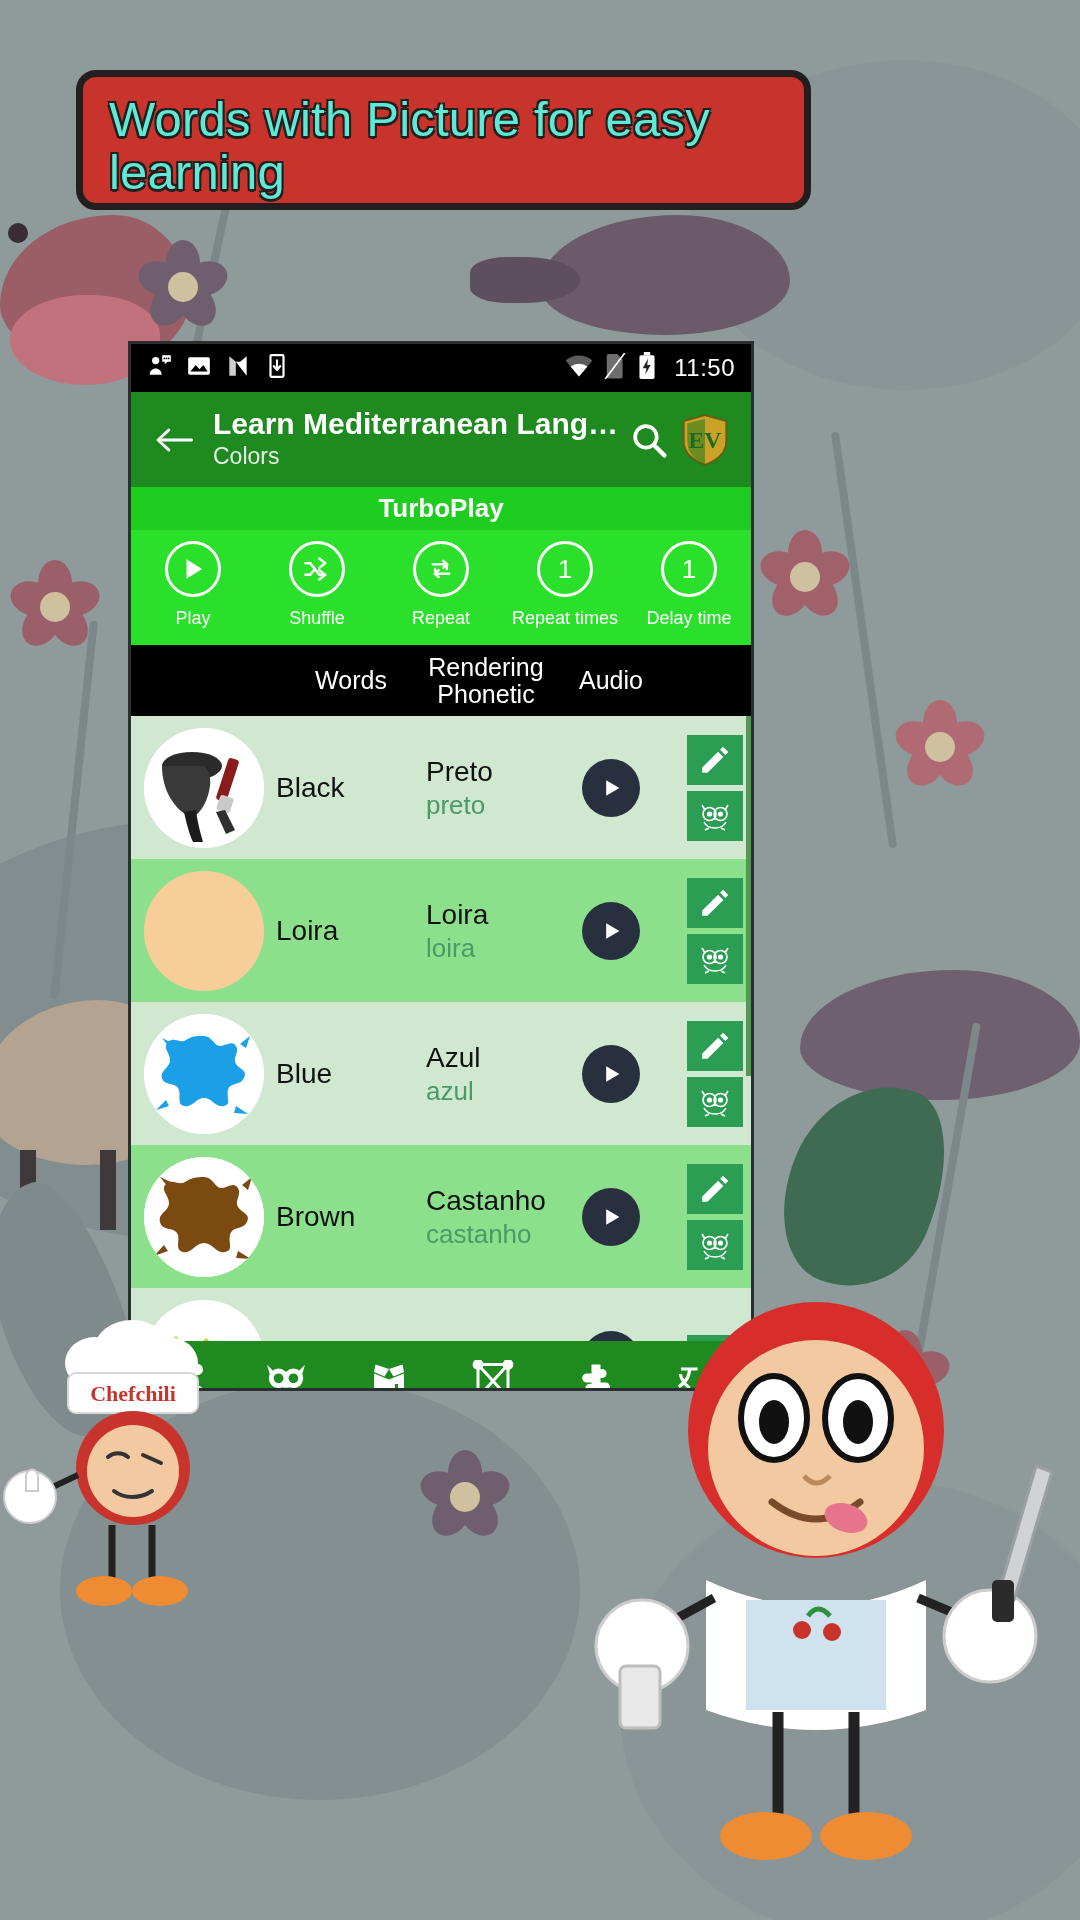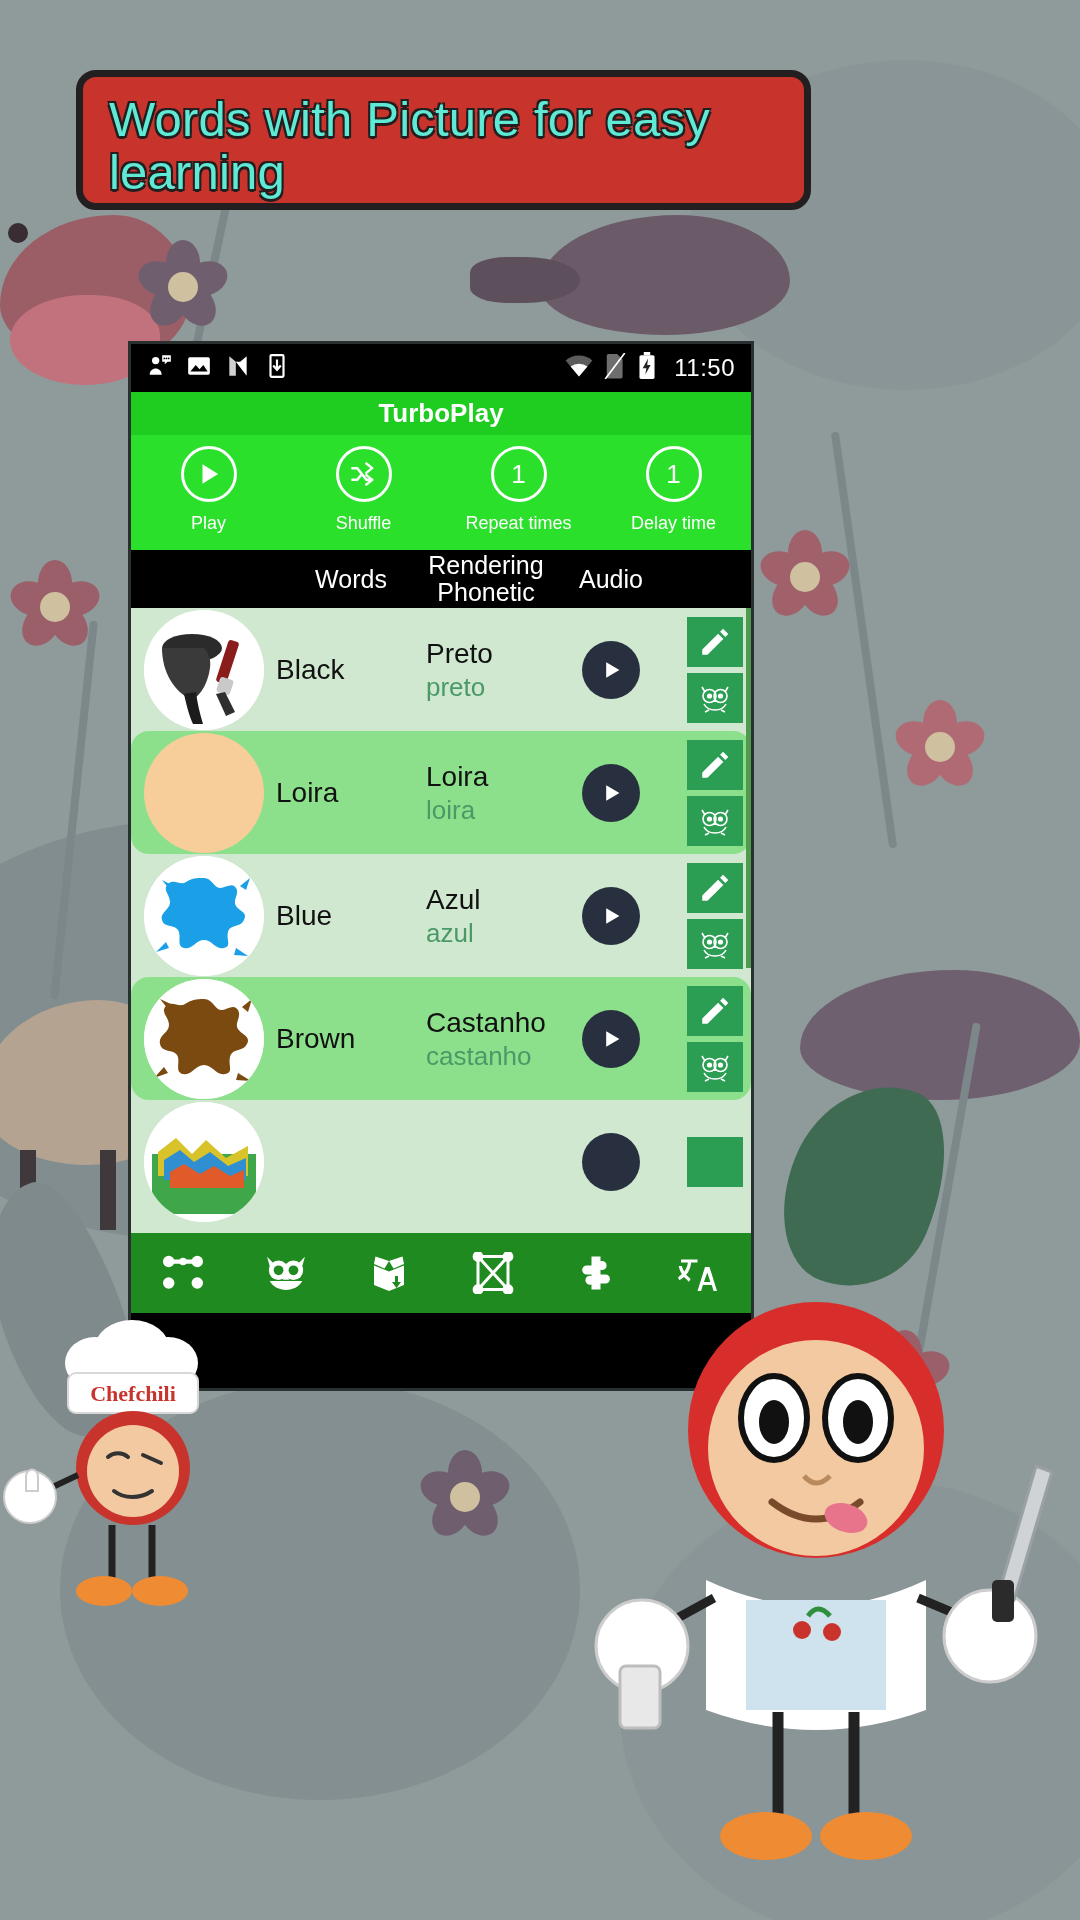--- a/index.html
+++ b/index.html
@@ -61,31 +61,31 @@
   #turbotitle { background: #1fcc20; height: 43px; display: flex; align-items: center;
     justify-content: center; color: #fff; font-size: 26px; font-weight: bold; }
   #turbobar { background: #2ae02b; height: 115px; display: flex; align-items: flex-start; }
   .tpitem { flex: 1 1 0; display: flex; flex-direction: column; align-items: center; padding-top: 11px; }
   .tpcirc { width: 56px; height: 56px; border-radius: 50%; border: 3px solid #fff;
     display: flex; align-items: center; justify-content: center; color: #fff;
     font-size: 26px; }
   .tplabel { margin-top: 11px; color: #fff; font-size: 18px; white-space: nowrap; }
 
   
-  #colhead { background: #000; height: 58px; display: flex; align-items: center; }
+  #colhead { background: #000; height: 71px; display: flex; align-items: center; }
   #colhead .c { color: #fff; text-align: center; font-size: 25px; line-height: 1.08; }
   .col-img { flex: 0 0 145px; }
   .col-word { flex: 0 0 150px; }
   .col-phon { flex: 1 1 auto; }
   .col-audio { flex: 0 0 130px; }
   .col-btns { flex: 0 0 75px; }
 
   
   #wordlist { height: 625px; overflow: hidden; background: #cfe8cf; position: relative; }
-  .wrow { display: flex; align-items: center; height: 123px; position: relative; border-radius: 18px; }
+  .wrow { display: flex; align-items: center; height: 143px; position: relative; }
   .wrow.alt { background: #8ce08c; }
   .wrow.norm { background: #cfe8cf; }
   .wimg { flex: 0 0 145px; display: flex; align-items: center; justify-content: center; }
   .circ { width: 120px; height: 120px; border-radius: 50%; overflow: hidden; position: relative;
     background: #fff; }
   .wname { flex: 0 0 150px; font-size: 28px; color: #111; }
   .wphon { flex: 1 1 auto; }
   .wphon .pmain { font-size: 28px; color: #111; line-height: 1.25; }
   .wphon .psub { font-size: 26px; color: #4a9a67; line-height: 1.25; }
   .waudio { flex: 0 0 130px; display: flex; align-items: center; justify-content: center; }
@@ -248,20 +248,44 @@
         <svg width="20" height="28" viewBox="0 0 16 26">
           <rect x="5" y="0" width="6" height="3" fill="#fff"></rect>
           <rect x="1" y="3" width="14" height="22" rx="1.5" fill="#fff"></rect>
           <path d="M9 6L4 15h3.4l-1 6 5-9H8.2z" fill="#222"></path>
         </svg>
       </span>
       <span class="clock">11:50</span>
     </div>
   </div>
 
+  <div id="appbar">
+    <div class="back">
+      <svg width="38" height="30" viewBox="0 0 30 22">
+        <path d="M29 11H3M11 3L2.4 11 11 19" stroke="#fff" stroke-width="2.2" fill="none" stroke-linecap="round" stroke-linejoin="round"></path>
+      </svg>
+    </div>
+    <div class="titles">
+      <div class="t1">Learn Mediterranean Lang…</div>
+      <div class="t2">Colors</div>
+    </div>
+    <div class="act">
+      <svg width="40" height="40" viewBox="0 0 26 26">
+        <circle cx="11" cy="11" r="7" fill="none" stroke="#fff" stroke-width="2.4"></circle>
+        <path d="M16.2 16.2L23 23" stroke="#fff" stroke-width="2.8" stroke-linecap="round"></path>
+      </svg>
+    </div>
+    <div class="act">
+      <svg width="48" height="52" viewBox="0 0 40 44">
+        <path d="M20 1L38 6v17c0 11-10 17-18 20C12 40 2 34 2 23V6z" fill="#c9a227" stroke="#6b5a0f" stroke-width="1.5"></path>
+        <path d="M20 4v39C13 40 5 34 5 23V8z" fill="#1f7a1f" opacity=".55"></path>
+        <text x="20" y="29" font-family="Liberation Serif, serif" font-size="20" font-weight="bold" fill="#1f6a1f" text-anchor="middle">EV</text>
+      </svg>
+    </div>
+  </div>
 
   <div id="turbotitle">TurboPlay</div>
   <div id="turbobar">
 
     <div class="tpitem">
       <div class="tpcirc">
         <svg width="26" height="26" viewBox="0 0 20 20">
             <path d="M5 2.5l12 7.5-12 7.5z" fill="#fff"></path>
           </svg>
       </div>
@@ -273,20 +297,31 @@
         <svg width="28" height="24" viewBox="0 0 24 20" fill="none" stroke="#fff" stroke-width="2.1" stroke-linecap="round">
           <path d="M2 5h4.2l4 5 3.8 5H19"></path>
             <path d="M2 15h4.2l4-5"></path>
             <path d="M14 11l5 4-5 4" stroke-linejoin="round"></path>
           <path d="M14 1l5 4-5 4" stroke-linejoin="round"></path>
         </svg>
       </div>
       <div class="tplabel">Shuffle</div>
     </div>
 
+    <div class="tpitem">
+      <div class="tpcirc">
+        <svg width="28" height="24" viewBox="0 0 24 20" fill="none" stroke="#fff" stroke-width="2.1" stroke-linecap="round" stroke-linejoin="round">
+          <path d="M5 6h12v4"></path>
+            <path d="M14 3l3.4 3L14 9"></path>
+          <path d="M19 14H7v-4"></path>
+            <path d="M10 17l-3.4-3L10 11"></path>
+        </svg>
+      </div>
+      <div class="tplabel">Repeat</div>
+    </div>
 
     <div class="tpitem">
       <div class="tpcirc">1</div>
       <div class="tplabel">Repeat times</div>
     </div>
 
     <div class="tpitem">
       <div class="tpcirc">1</div>
       <div class="tplabel">Delay time</div>
     </div>

